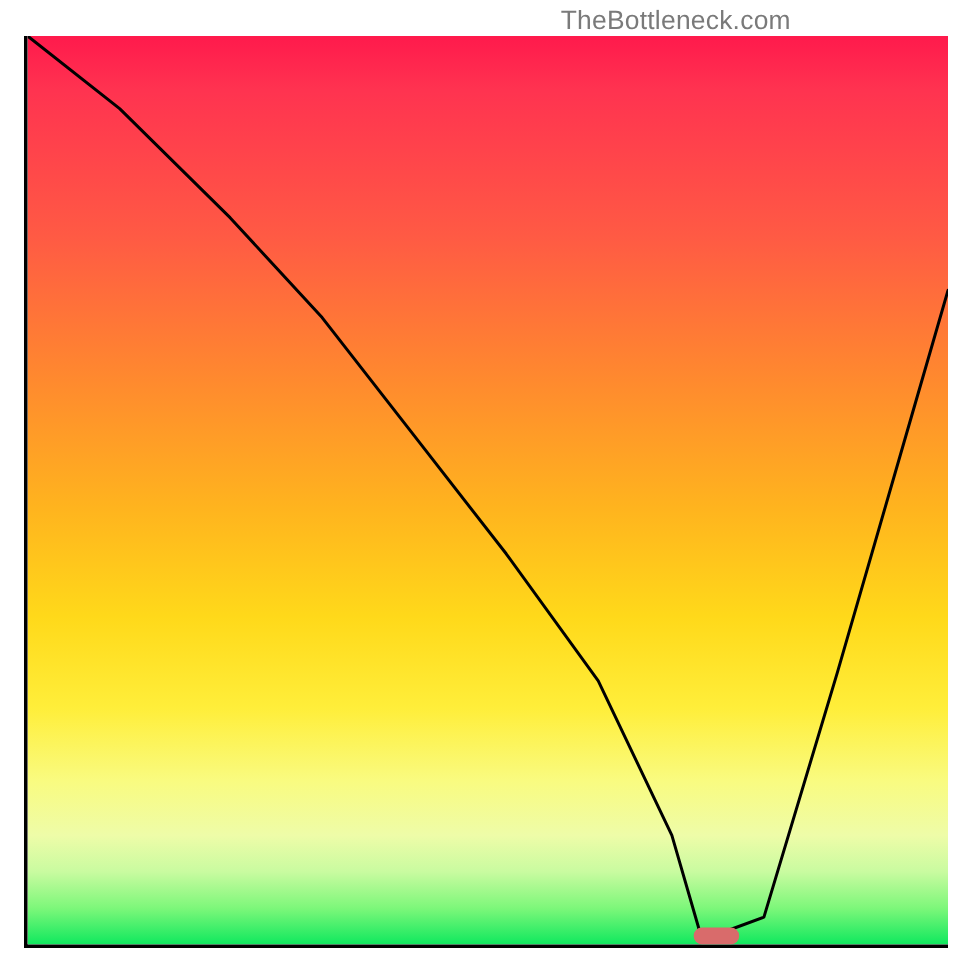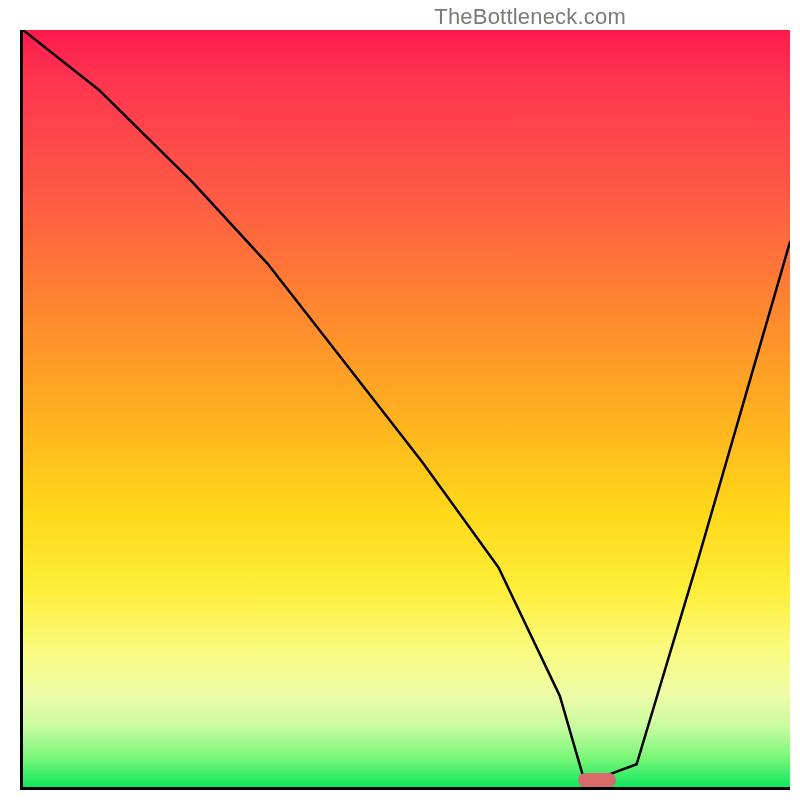--- a/index.html
+++ b/index.html
@@ -7,20 +7,21 @@
     padding: 0;
     width: 800px;
     height: 800px;
     background: #ffffff;
     font-family: Arial, sans-serif;
   }
   .container {
     position: relative;
     width: 636px;
     height: 800px;
+    padding-left: 33px;
   }
   .watermark {
     position: absolute;
     top: 4px;
     right: 10px;
     font-size: 22px;
     font-weight: 500;
     color: #7a7a7a;
     letter-spacing: 0.2px;
     z-index: 10;

